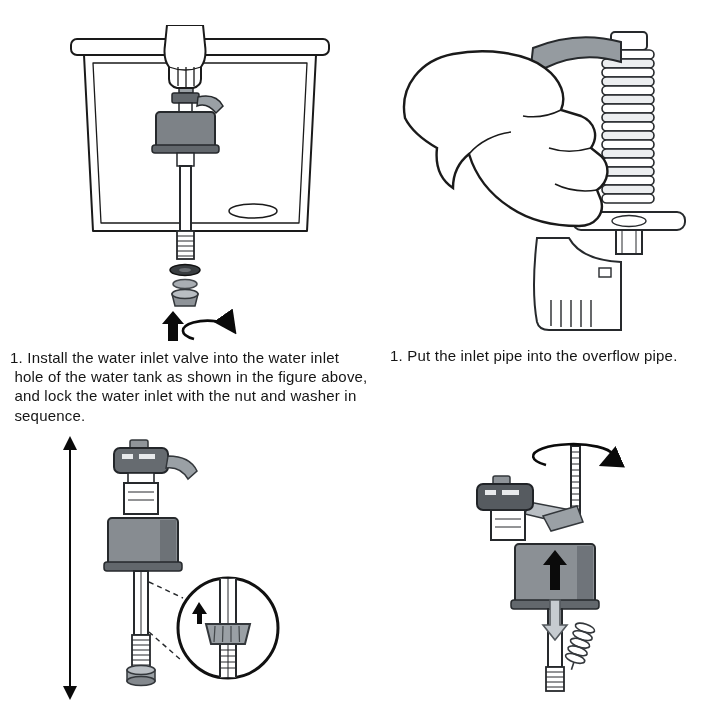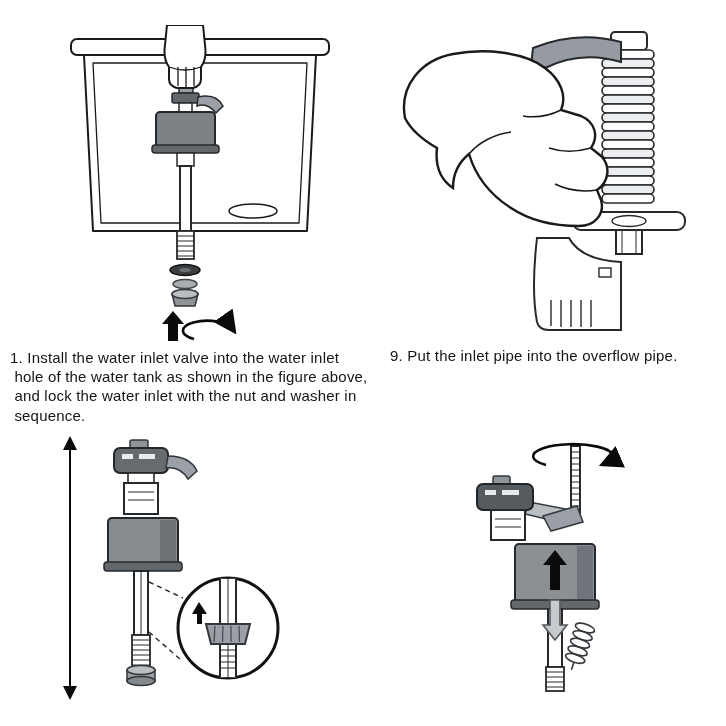--- a/index.html
+++ b/index.html
@@ -118,21 +118,21 @@
         <path d="M20,96 C14,64 36,38 68,32 C100,26 140,30 160,46 C176,58 182,74 176,88 L196,94 C210,100 214,114 206,126 L216,134 C226,144 224,160 212,168 L216,178 C220,192 210,204 194,204 C168,204 144,198 126,186 C104,172 90,152 84,132 C74,140 68,152 68,166 C56,158 50,144 52,126 C38,118 26,108 20,96 Z"></path>
         <path d="M176,88 C164,94 150,96 138,94 M206,126 C192,130 176,130 164,126 M212,168 C198,170 182,168 170,162 M84,132 C94,120 110,112 126,110" fill="none" stroke-width="1.5"></path>
       </g>
     </svg>
   </figure>
 
   <p class="caption c1">1. Install the water inlet valve into the water inlet
  hole of the water tank as shown in the figure above,
  and lock the water inlet with the nut and washer in
  sequence.</p>
-  <p class="caption c2">9. Put the inlet pipe into the overflow pipe.</p>
+  <p class="caption c2">1. Put the inlet pipe into the overflow pipe.</p>
 
   <figure class="panel p3">
     <svg class="art" viewBox="0 0 240 285">
       <defs>
         <clipPath id="mag3">
             <circle cx="176" cy="196" r="50"></circle>
           </clipPath>
       </defs>
       <g fill="#0a0a0a">
         <line x1="18" y1="14" x2="18" y2="258" stroke="#0a0a0a" stroke-width="2"></line>

